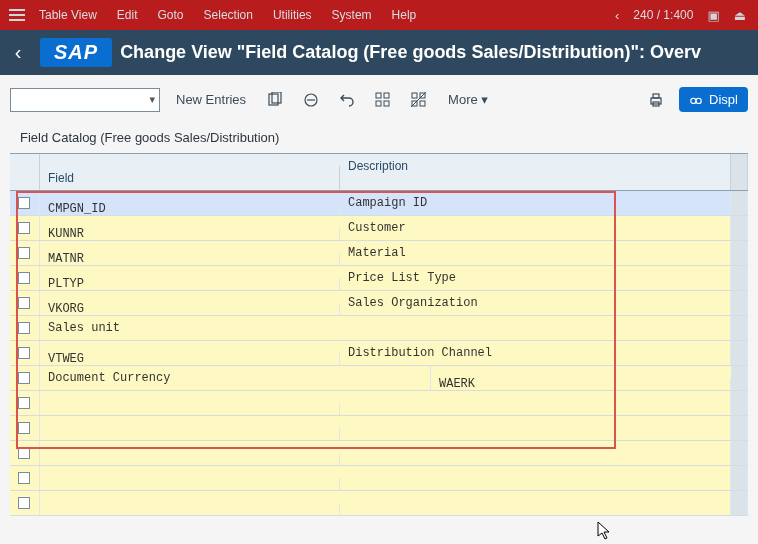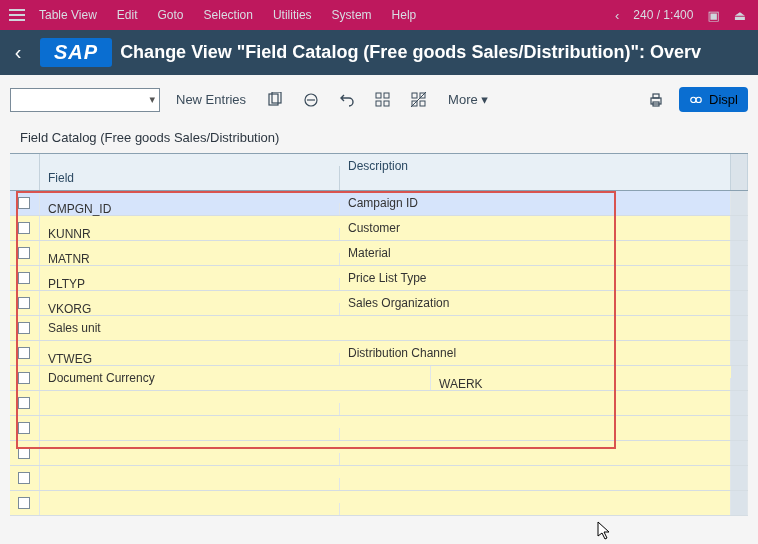--- a/index.html
+++ b/index.html
@@ -6,21 +6,21 @@
   html, body {
     margin: 0; padding: 0;
     font-family: Arial, Helvetica, sans-serif;
     font-size: 12px;
     background: #f5f5f5;
     color: #333;
     width: 758px; height: 544px; overflow: hidden;
   }
   
   .menubar {
-    background: #be185d;
+    background: #b91c1c;
     color: #d8dee4;
     height: 30px;
     display: flex;
     align-items: center;
     padding: 0 6px;
     gap: 2px;
   }
   .menubar .hamburger {
     width: 22px; height: 22px;
     display: flex; flex-direction: column;
@@ -92,23 +92,23 @@
     border-radius:3px; font-size:13px;
   }
   .tb-iconbtn {
     width: 26px; height: 24px;
     display:flex; align-items:center; justify-content:center;
     cursor:pointer; color:#3a4b5a; font-size:16px;
     border-radius:3px;
   }
   .tb-spacer { flex:1; }
   .display-btn {
-    background:#0a6ed1; color:#000000;
+    background:#0a6ed1; color:#ffffff;
     padding: 5px 10px; border-radius:4px;
-    display:flex; gap:6px; align-items:flex-start;
+    display:flex; gap:6px; align-items:center;
     cursor:pointer; font-size:13px;
   }
 
   
   .section-title {
     font-size: 13px; color:#2c3640; margin: 4px 0 8px 10px;
   }
 
   
   .tablewrap {
@@ -120,21 +120,21 @@
   }
   .th {
     padding: 5px 8px; font-size:12px; color:#2c4a63;
     border-right: 1px solid #c4d2dc;
   }
   .col-sel { width: 30px; flex:0 0 30px; }
   .col-field { width: 300px; flex:0 0 300px;margin-top:12px; }
   .col-desc { flex: 1; min-width: 200px; }
   .col-scroll { width: 16px; flex:0 0 16px; background:#dbe3ea; }
 
-  .tbody { position:relative; }
+  .tbody { position:relative;font-family:Liberation Mono, monospace; }
   .highlight-box {
     position:absolute; border:2px solid #d9534f;
     left: 6px; top: 0px; width: 600px; height: 258px;
     pointer-events:none;
   }
   .trow {
     display:flex; border-bottom:1px solid #d5dde3;
     background:#fef9c3; height:25px; align-items:stretch;
   }
   .trow.sel { background:#d6e4fb; }

